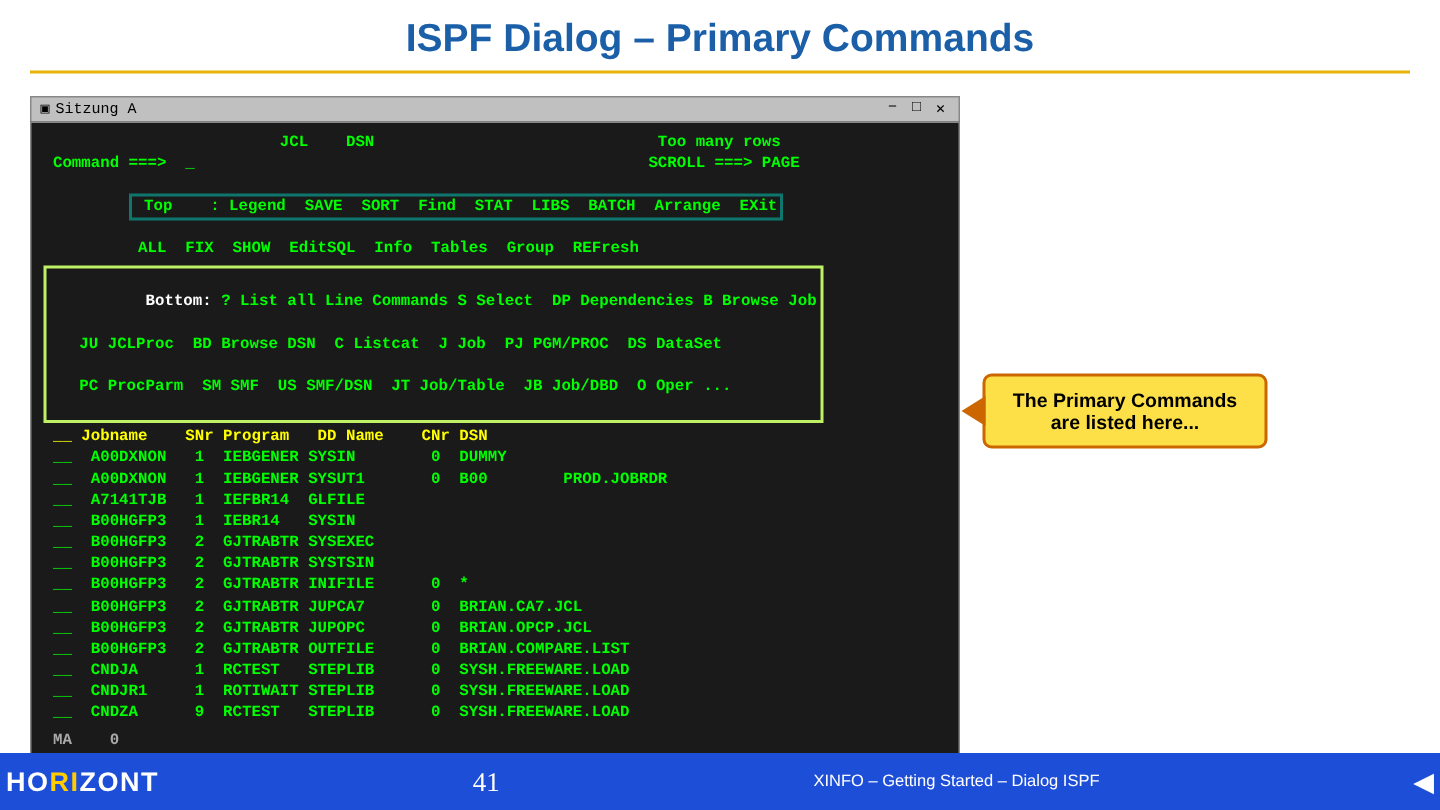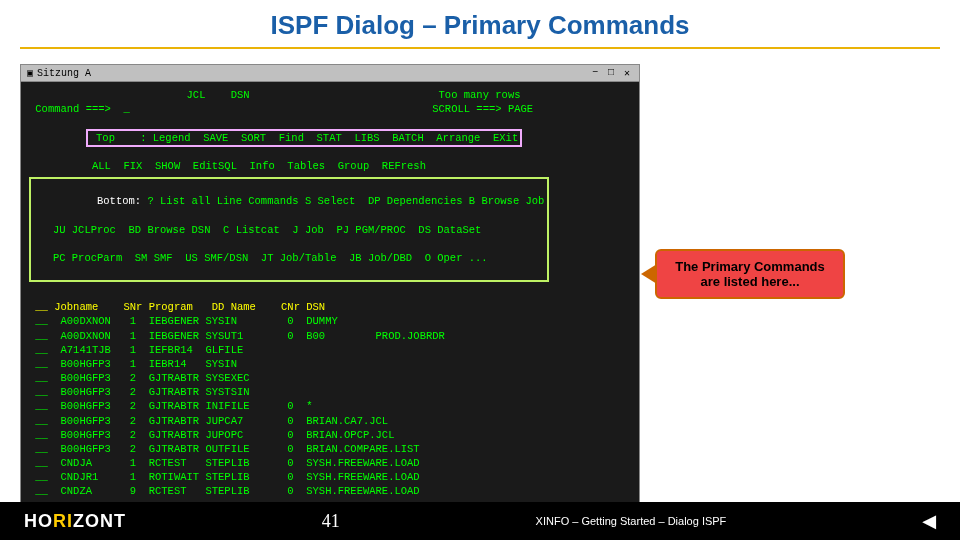--- a/index.html
+++ b/index.html
@@ -42,20 +42,21 @@
       background: #1a1a1a;
       color: #00ff00;
       font-family: 'Courier New', Courier, monospace;
       font-size: 10.5px;
       line-height: 1.35;
       padding: 6px 8px;
       border: 1px solid #888;
       width: 100%;
       min-height: 360px;
       position: relative;
+      font-weight: bold;
     }
 
     .terminal-titlebar {
       background: #c0c0c0;
       color: #000;
       font-family: 'Courier New', Courier, monospace;
       font-size: 10px;
       padding: 2px 6px;
       display: flex;
       align-items: center;
@@ -85,21 +86,21 @@
       white-space: pre;
       color: #00ff00;
     }
 
     
     .callout-box {
       position: absolute;
       right: -205px;
       top: 185px;
       width: 190px;
-      background: #ef4444;
+      background: #fde047;
       border: 2px solid #cc6600;
       border-radius: 6px;
       padding: 8px 10px;
       font-family: Arial, sans-serif;
       font-size: 13px;
       font-weight: bold;
       color: #000;
       text-align: center;
       z-index: 10;
     }
@@ -116,25 +117,25 @@
       border-right: 16px solid #cc6600;
     }
 
     
     .footer {
       position: absolute;
       bottom: 0;
       left: 0;
       right: 0;
       height: 38px;
-      background: #000000;
+      background: #1d4ed8;
       display: flex;
       align-items: center;
       justify-content: space-between;
-      padding: 0 24px;
+      padding: 0 4px;
     }
 
     .footer-logo {
       color: #fff;
       font-size: 18px;
       font-weight: bold;
       letter-spacing: 1px;
     }
 
     .footer-logo .ho { color: #fff; }
@@ -166,21 +167,21 @@
       padding: 1px 3px;
       margin-top: 2px;
       color: #00ff00;
       white-space: pre;
       font-family: 'Courier New', Courier, monospace;
       font-size: 10.5px;
       line-height: 1.35;
     }
 
     .term-table-area {
-      margin-top: 18px;
+      margin-top: 2px;
     }
 
   </style>
 </head>
 <body>
 
 <div class="page-title">ISPF Dialog – Primary Commands</div>
 
 <div class="main-content">
   <div class="terminal-wrapper">
@@ -195,21 +196,21 @@
         <span>□</span>
         <span>✕</span>
       </div>
     </div>
 
     <div class="terminal">
       <div class="term-line">                         JCL    DSN                              Too many rows</div>
       <div class="term-line"> Command ===&gt;  _                                                SCROLL ===&gt; PAGE</div>
 
       <div class="term-line">
-        <span> </span><span style="border:2px solid #f0abfc; padding:1px 2px; display:inline;"><span> Top    : Legend  SAVE  SORT  Find  STAT  LIBS  BATCH  Arrange  EXit</span></span>
+        <span> </span><span style="border:2px solid #0f766e; padding:1px 2px; display:inline;"><span> Top    : Legend  SAVE  SORT  Find  STAT  LIBS  BATCH  Arrange  EXit</span></span>
       </div>
       <div class="term-line">          ALL  FIX  SHOW  EditSQL  Info  Tables  Group  REFresh</div>
 
       <div style="margin-top:2px;">
         <div class="term-bottom-box">
           <span style="color:#fff;">Bottom:</span><span> ? List all Line Commands S Select  DP Dependencies B Browse Job</span>
           <br><span>   JU JCLProc  BD Browse DSN  C Listcat  J Job  PJ PGM/PROC  DS DataSet</span>
           <br><span>   PC ProcParm  SM SMF  US SMF/DSN  JT Job/Table  JB Job/DBD  O Oper ...</span>
         </div>
       </div>

